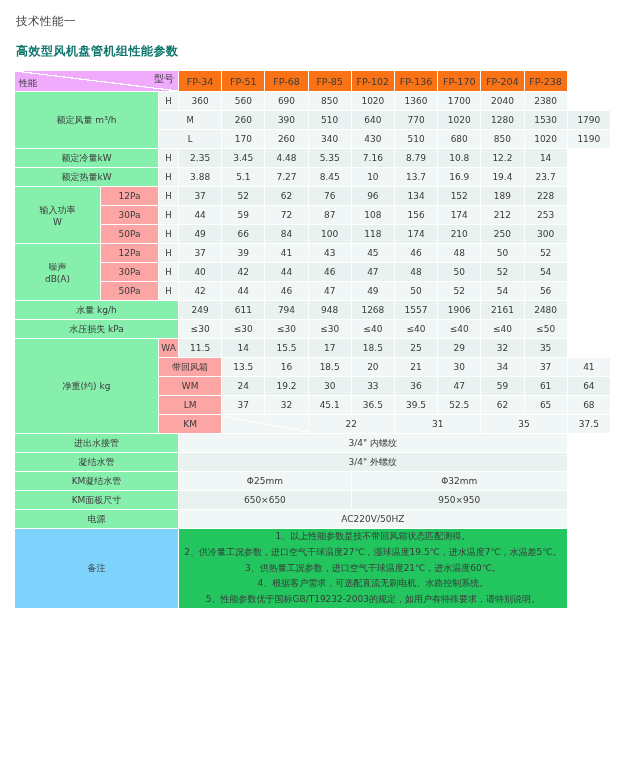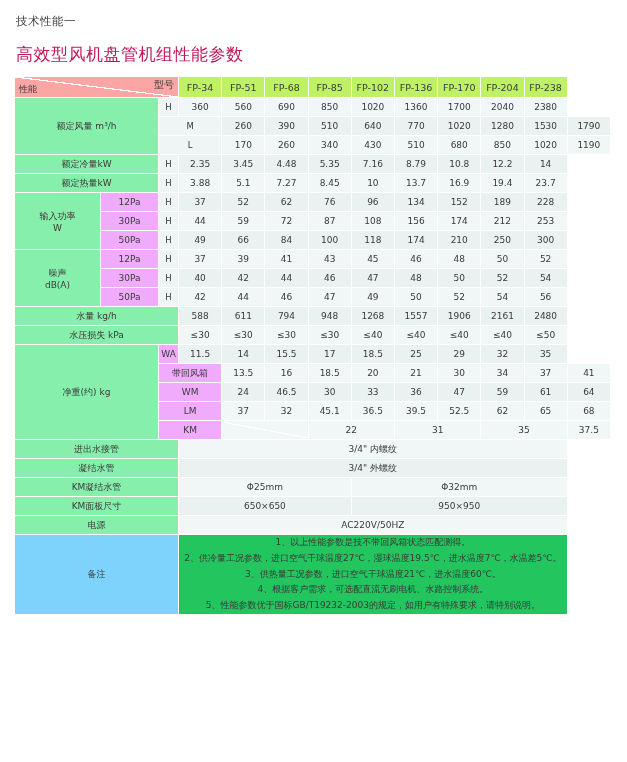--- a/index.html
+++ b/index.html
@@ -21,23 +21,23 @@
     box-sizing: border-box;
     padding: 14px 1px 0 14px;
   }
   .doc-title {
     font-size: 11.5px;
     color: #3b3b3b;
     margin: 0 0 14px 2px;
     letter-spacing: 0.5px;
   }
   .doc-subtitle {
-    font-size: 17px;
-    color: #be185d;
-    font-weight: normal;
+    font-size: 12px;
+    color: #0f766e;
+    font-weight: bold;
     margin: 0 0 10px 2px;
     letter-spacing: 0.5px;
   }
   table.spec {
     border-collapse: collapse;
     width: 597px;
     table-layout: fixed;
     font-size: 9px;
   }
   table.spec td, table.spec th {
@@ -47,39 +47,39 @@
     padding: 0;
     height: 18px;
     font-weight: normal;
     color: #3a3a3a;
   }
   
   .lbl {            
     background: #86efac;
   }
   .lbl2 {           
-    background: #f0abfc;
+    background: #fca5a5;
   }
   .hx {             
     background: #eef5f4;
     font-size: 8.5px;
     width: 20px;
   }
   .val {            
     background: #f1f6f6;
   }
   .valalt {
     background: #e9f1f1;
   }
   .hdr {
-    background: #bef264;
+    background: #f97316;
     font-size: 9.5px;
   }
   .hdr-model {
-    background: #fca5a5;
+    background: #f0abfc;
     position: relative;
     padding: 0;
     margin-top: 22px;
   }
   .diagcell {
     position: relative;
     height: 20px;
   }
   .diagcell .diag {
     position: absolute;
@@ -292,21 +292,21 @@
           <td class="val">46</td>
           <td class="val">47</td>
           <td class="val">49</td>
           <td class="val">50</td>
           <td class="val">52</td>
           <td class="val">54</td>
           <td class="val">56</td>
         </tr>
         <tr>
           <td class="lbl" rowspan="1" colspan="3">水量 kg/h</td>
-          <td class="valalt">588</td>
+          <td class="valalt">249</td>
           <td class="valalt">611</td>
           <td class="valalt">794</td>
           <td class="valalt">948</td>
           <td class="valalt">1268</td>
           <td class="valalt">1557</td>
           <td class="valalt">1906</td>
           <td class="valalt">2161</td>
           <td class="valalt">2480</td>
         </tr>
         <tr>
@@ -342,21 +342,21 @@
           <td class="val">20</td>
           <td class="val">21</td>
           <td class="val">30</td>
           <td class="val">34</td>
           <td class="val">37</td>
           <td class="val">41</td>
         </tr>
         <tr>
           <td class="lbl2" colspan="2">WM</td>
           <td class="valalt">24</td>
-          <td class="valalt">46.5</td>
+          <td class="valalt">19.2</td>
           <td class="valalt">30</td>
           <td class="valalt">33</td>
           <td class="valalt">36</td>
           <td class="valalt">47</td>
           <td class="valalt">59</td>
           <td class="valalt">61</td>
           <td class="valalt">64</td>
         </tr>
         <tr>
           <td class="lbl2" colspan="2">LM</td>

